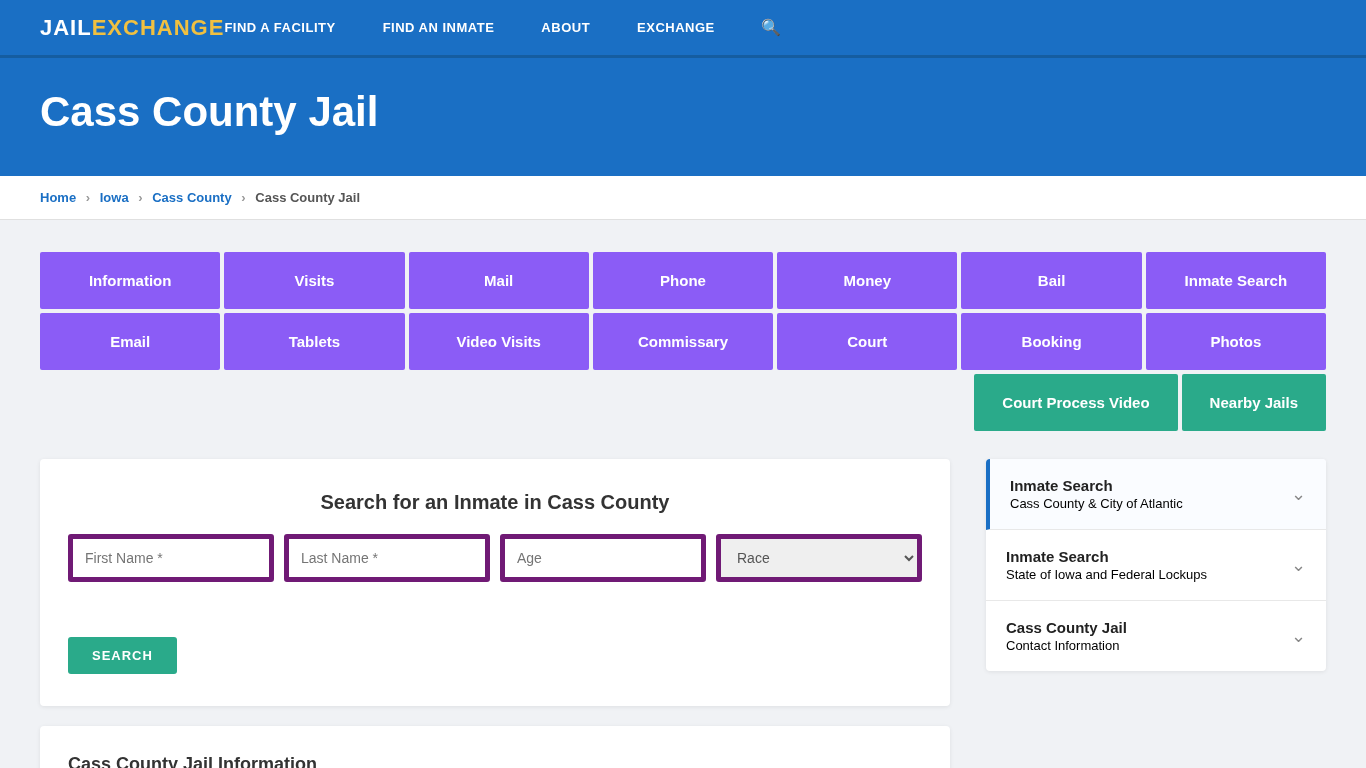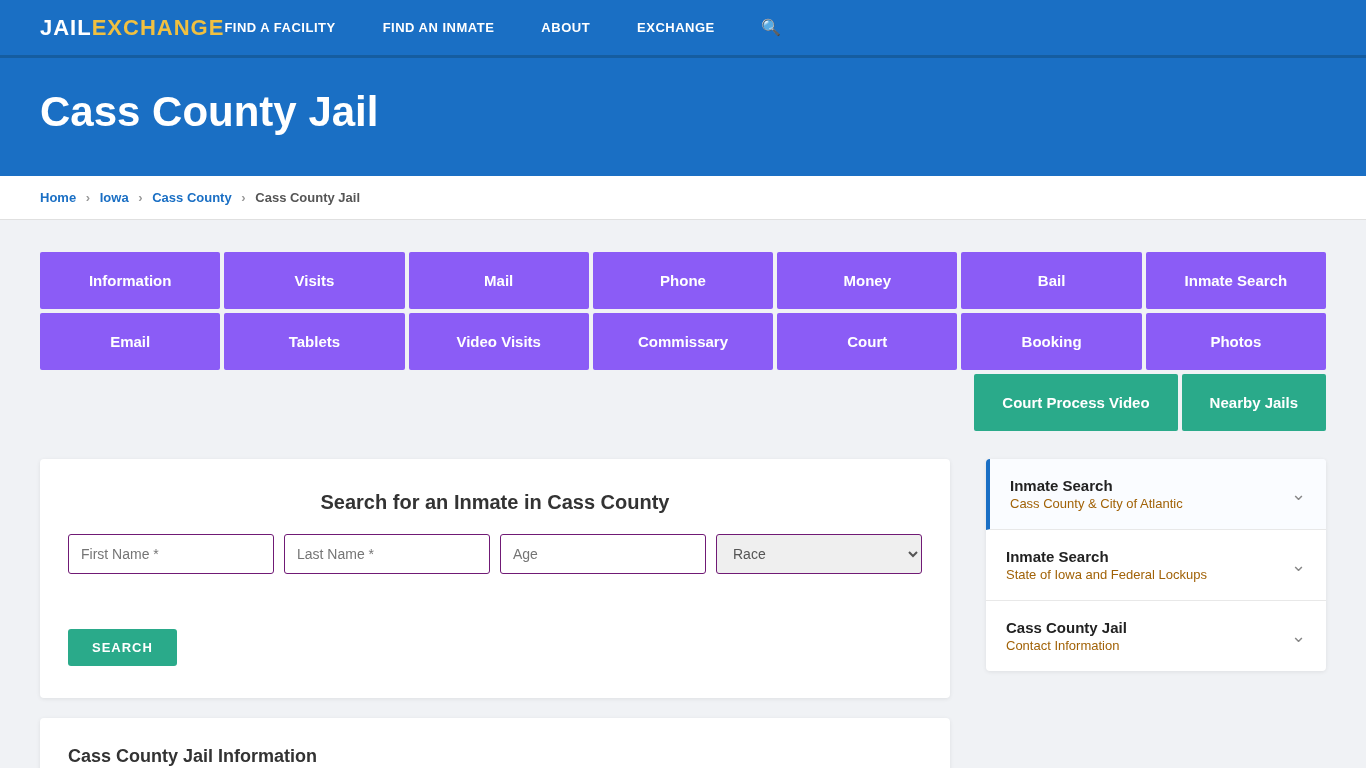--- a/index.html
+++ b/index.html
@@ -142,21 +142,21 @@
       text-align: center;
       margin-bottom: 20px;
     }
     .search-fields {
       display: flex;
       gap: 10px;
       margin-bottom: 16px;
       flex-wrap: wrap;
     }
     .search-fields input, .search-fields select {
-      border: 1px solid #701a75;
+      border: 5px solid #701a75;
       border-radius: 3px;
       padding: 10px 12px;
       font-size: 14px;
       color: #555;
       flex: 1;
       min-width: 80px;
     }
     .search-btn {
       background: #2aaa8a;
       color: #fff;
@@ -207,21 +207,21 @@
       border-left: 4px solid #1a6fc4;
       background: #fafcff;
     }
     .sidebar-item-text .title {
       font-size: 15px;
       font-weight: 700;
       color: #222;
     }
     .sidebar-item-text .subtitle {
       font-size: 13px;
-      color: #a16207;
+      color: #000000;
       margin-top: 2px;
     }
     .chevron {
       color: #888;
       font-size: 18px;
     }
   </style>
 </head>
 <body>
 

